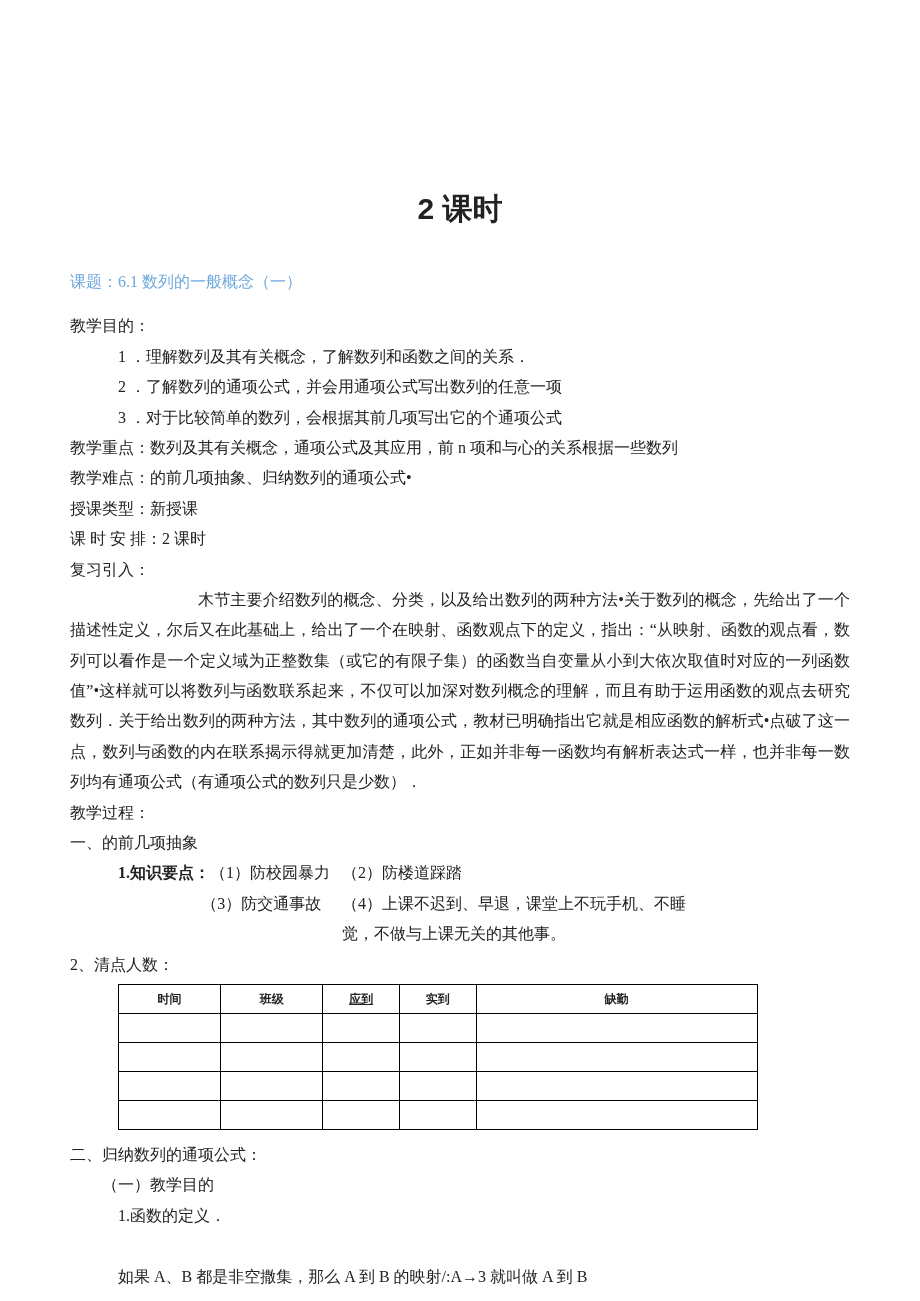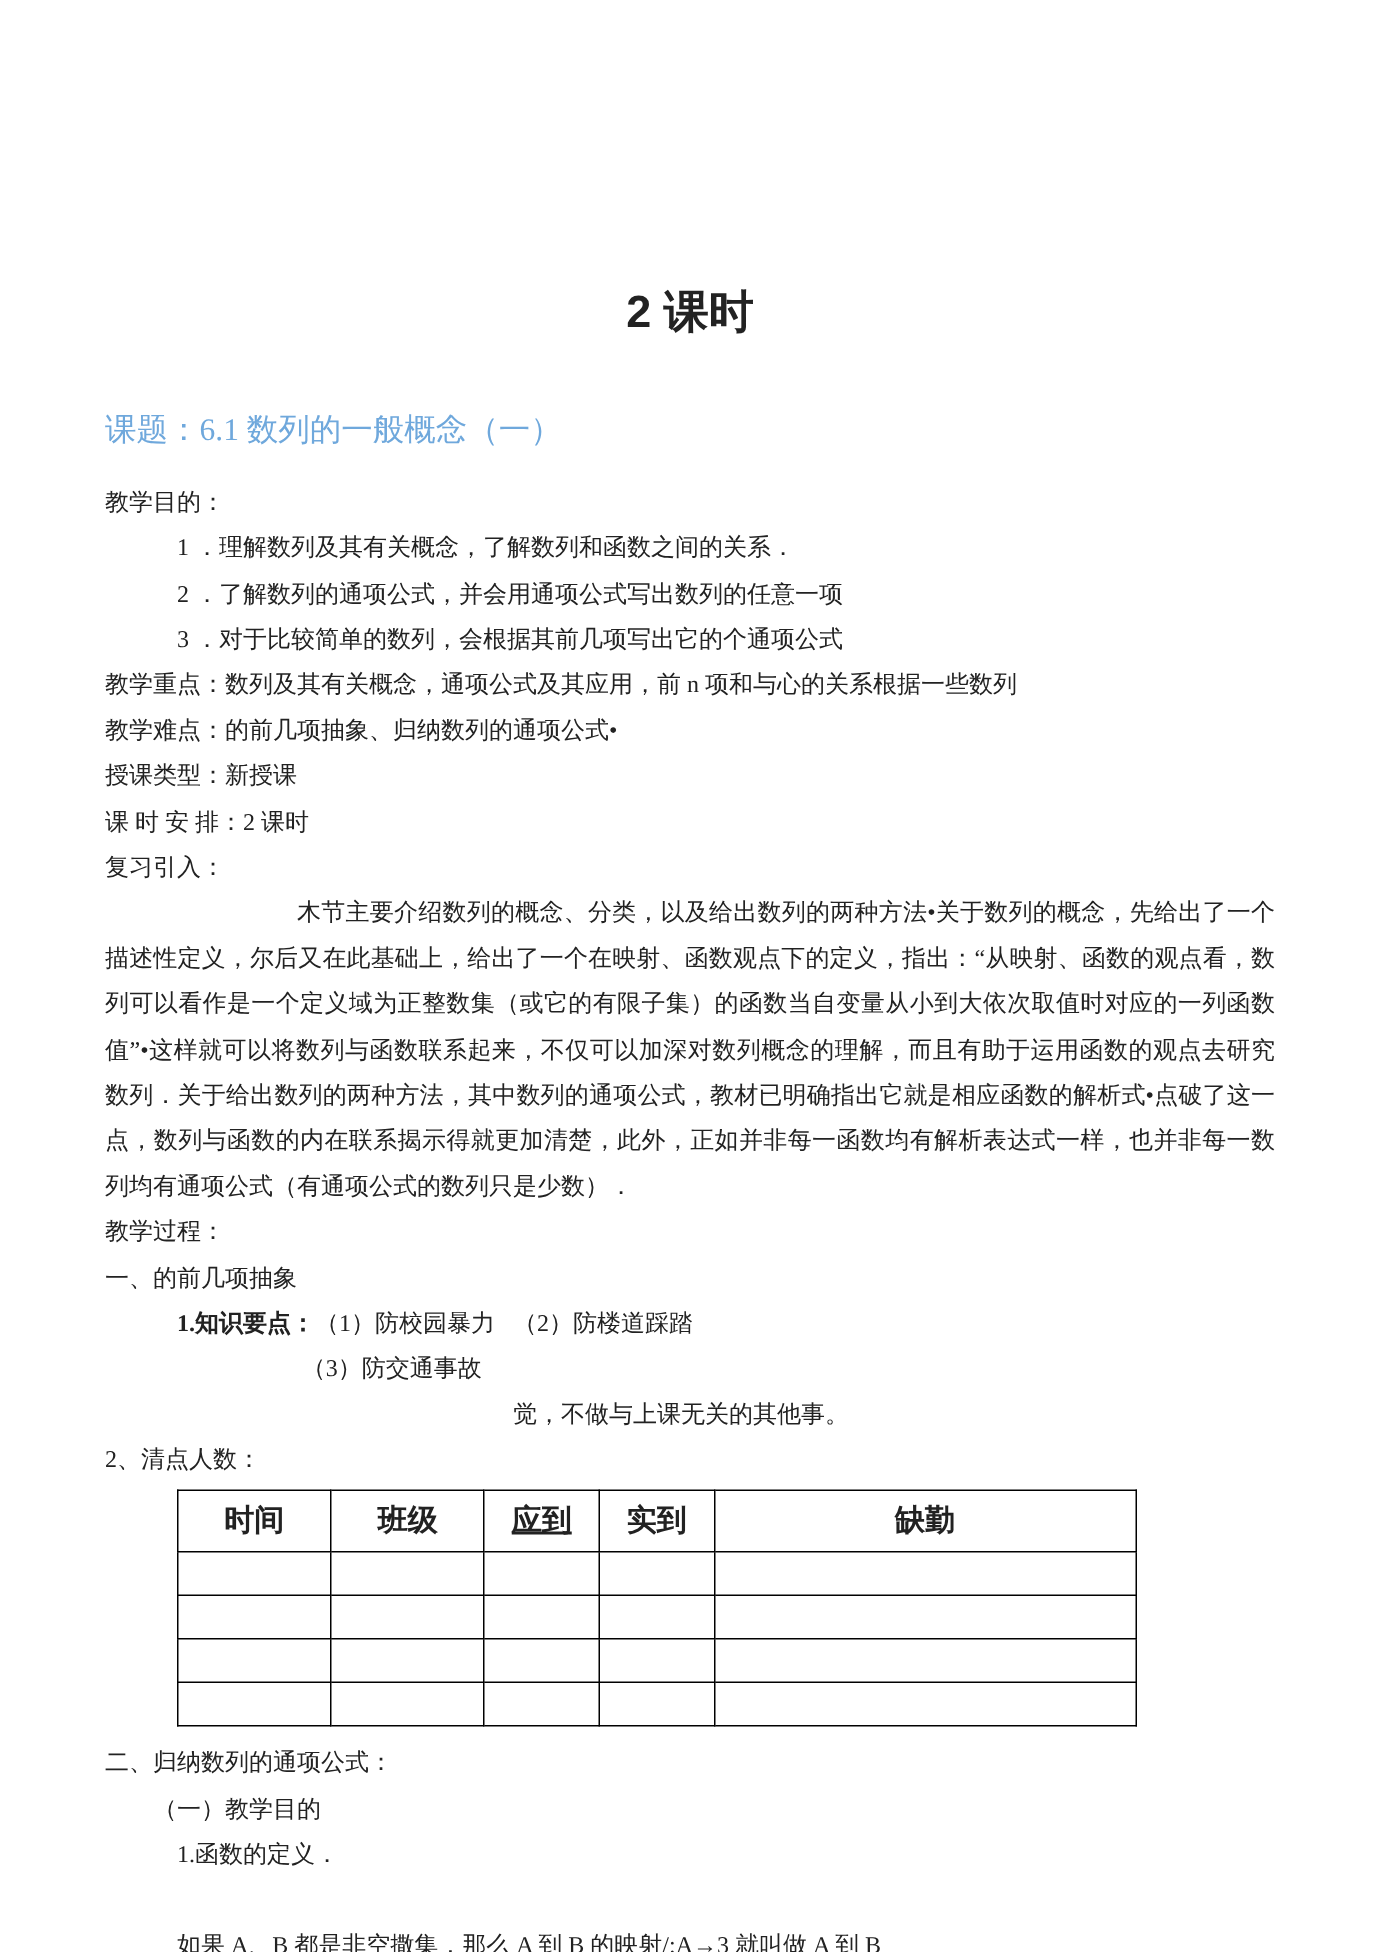--- a/index.html
+++ b/index.html
@@ -14,21 +14,21 @@
   }
   .title-main {
     text-align: center;
     font-size: 30px;
     font-weight: bold;
     font-family: "SimHei", "黑体", sans-serif;
     margin-top: 120px;
     margin-bottom: 30px;
   }
   .topic-line {
-    font-size: 21px;
+    font-size: 16px;
     margin-bottom: 14px;
   }
   .topic-label { color: #6fa8dc; }
   .topic-body  { color: #6fa8dc; }
   .indent-1 { padding-left: 2em; }
   .indent-2 { padding-left: 3em; }
   .block { margin: 0; }
   .para { text-indent: 2em; margin: 0; text-align: justify; }
   .bullet-row { display: flex; flex-wrap: wrap; padding-left: 3em; }
   .bullet-row .cell { min-width: 14em; }
@@ -38,21 +38,21 @@
     border-collapse: collapse;
     width: 82%;
     margin-left: 3em;
     margin-top: 4px;
     margin-bottom: 10px;
   }
   table.attendance th, table.attendance td {
     border: 1px solid #000;
     height: 26px;
     font-family: "SimHei", "黑体", sans-serif;
-    font-size: 20px;
+    font-size: 12px;
     text-align: center;
     font-weight: normal;
   }
   table.attendance th { font-weight: bold; }
   .col-time { width: 16%; }
   .col-class { width: 16%; }
   .col-due  { width: 12%; text-decoration: underline; }
   .col-act  { width: 12%; }
   .col-abs  { width: 44%; }
 </style>
@@ -90,20 +90,21 @@
 
 <div class="block">教学过程：</div>
 <div class="block">一、的前几项抽象</div>
 
 <div class="bullet-row">
   <span class="cell"><b>1.知识要点：</b><span>（1）防校园暴力</span></span>
   <span class="cell">（2）防楼道踩踏</span>
 </div>
 <div class="bullet-row">
   <span class="cell" style="padding-left:5.2em; min-width:8.8em;">（3）防交通事故</span>
+  <span class="cell wide">（4）上课不迟到、早退，课堂上不玩手机、不睡</span>
 </div>
 <div class="bullet-trail">觉，不做与上课无关的其他事。</div>
 
 <div class="block">2、清点人数：</div>
 <table class="attendance">
   <tbody>
       <tr>
     <th class="col-time">时间</th>
     <th class="col-class">班级</th>
     <th class="col-due">应到</th>

